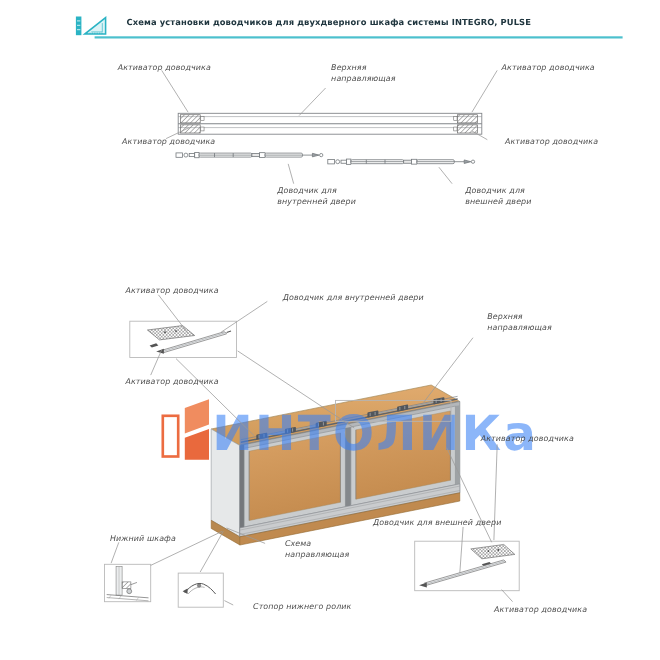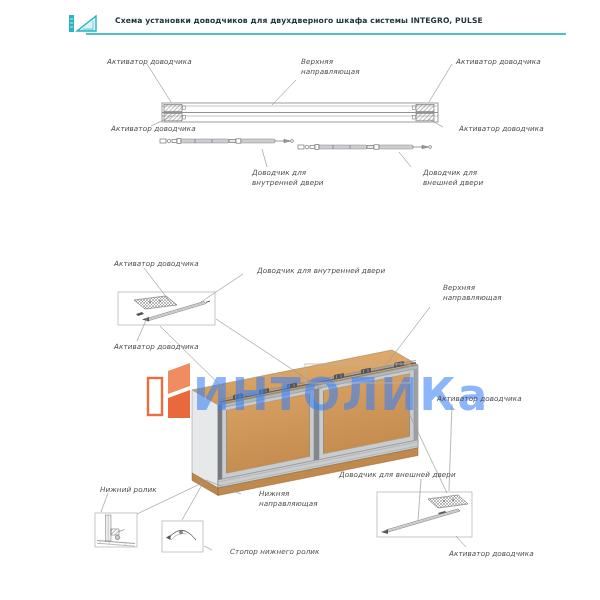--- a/index.html
+++ b/index.html
@@ -236,19 +236,19 @@
   <div class="lbl" style="left:236px;top:168px">Доводчик для
 внутренней двери</div>
   <div class="lbl" style="left:407px;top:168px">Доводчик для
 внешней двери</div>
   <div class="lbl" style="left:98px;top:259px">Активатор доводчика</div>
   <div class="lbl" style="left:241px;top:266px">Доводчик для внутренней двери</div>
   <div class="lbl" style="left:98px;top:342px">Активатор доводчика</div>
   <div class="lbl" style="left:427px;top:283px">Верхняя
 направляющая</div>
   <div class="lbl" style="left:421px;top:394px">Активатор доводчика</div>
-  <div class="lbl" style="left:84px;top:485px">Нижний ролик</div>
-  <div class="lbl" style="left:243px;top:489px">Нижняя
+  <div class="lbl" style="left:84px;top:485px">Нижний шкафа</div>
+  <div class="lbl" style="left:243px;top:489px">Схема
 направляющая</div>
   <div class="lbl" style="left:214px;top:547px">Стопор нижнего ролик</div>
   <div class="lbl" style="left:323px;top:470px">Доводчик для внешней двери</div>
   <div class="lbl" style="left:433px;top:549px">Активатор доводчика</div>
 </div>
 
 </body></html>

